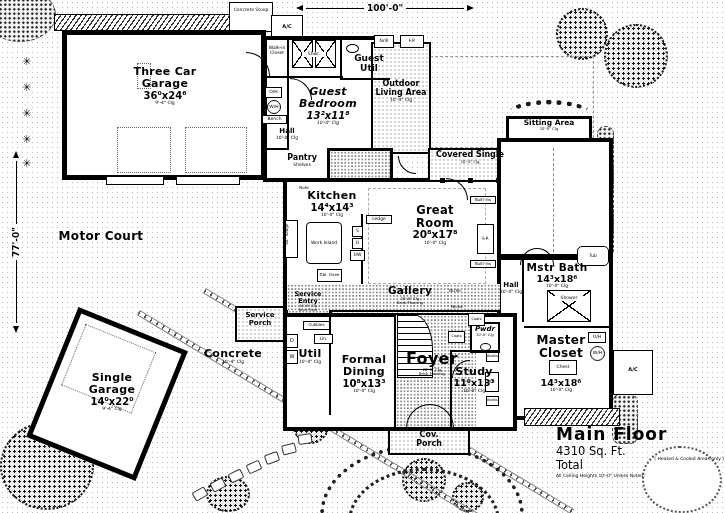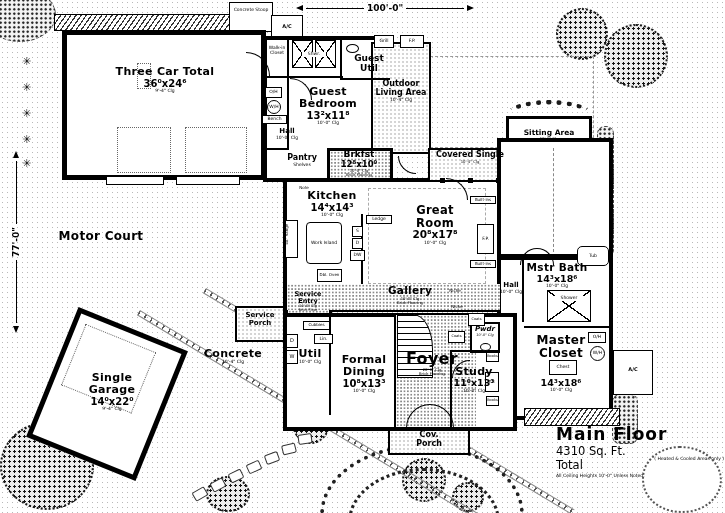--- a/index.html
+++ b/index.html
@@ -109,21 +109,21 @@
   </div>
 
   <div class="w b5" style="left:62px;top:30px;width:204px;height:150px;z-index:3;">
     <div class="dotrect" style="left:50px;top:92px;width:54px;height:46px;"></div>
     <div class="dotrect" style="left:118px;top:92px;width:62px;height:46px;"></div>
     <div class="dotrect" style="left:70px;top:28px;width:14px;height:26px;"></div>
   </div>
   <div class="w b1" style="left:106px;top:176px;width:58px;height:9px;z-index:3;"></div>
   <div class="w b1" style="left:176px;top:176px;width:64px;height:9px;z-index:3;"></div>
   <div class="lbl" style="left:110px;top:66px;width:110px;z-index:6;">
-    <span class="nm">Three Car Total</span>
+    <span class="nm">Three Car Garage</span>
     <span class="dm">36⁰x24⁶</span>
     <span class="cg">9'-4" Clg</span>
   </div>
 
   <div class="w" style="left:263px;top:36px;width:128px;height:146px;z-index:3;"></div>
   <div class="part" style="left:265px;top:76px;width:78px;height:2px;z-index:4;"></div>
   <div class="part" style="left:287px;top:38px;width:2px;height:40px;z-index:4;"></div>
   <div class="part" style="left:340px;top:38px;width:2px;height:42px;z-index:4;"></div>
   <div class="part" style="left:340px;top:78px;width:50px;height:2px;z-index:4;"></div>
   <div class="part" style="left:287px;top:78px;width:2px;height:72px;z-index:4;"></div>
@@ -134,21 +134,21 @@
   </div>
   <div class="xbox" style="left:292px;top:40px;width:21px;height:28px;"></div>
   <div class="xbox" style="left:315px;top:40px;width:21px;height:28px;"></div>
   <div class="lbl" style="left:302px;top:52px;width:24px;z-index:6;background:#fff;font-weight:normal;">
     <span class="cg">Shwr.</span>
   </div>
   <div class="fx circ" style="left:346px;top:44px;width:13px;height:9px;"></div>
   <div class="lbl" style="left:348px;top:54px;width:42px;">
     <span class="nm9">Guest Util</span>
   </div>
-  <div class="lbl" style="left:296px;top:86px;width:64px;">
+  <div class="lbl" style="left:296px;top:86px;width:64px;font-style:italic;">
     <span class="nm">Guest Bedroom</span>
     <span class="dm">13²x11⁸</span>
     <span class="cg">10'-0" Clg</span>
   </div>
   <div class="fx" style="left:265px;top:87px;width:17px;height:11px;">O/H</div>
   <div class="fx circ" style="left:267px;top:100px;width:14px;height:14px;">W/H</div>
   <div class="fx" style="left:262px;top:115px;width:25px;height:9px;">Bench</div>
   <div class="lbl" style="left:272px;top:128px;width:30px;">
     <span class="nm7">Hall</span>
     <span class="cg">10'-0" Clg</span>
@@ -166,26 +166,20 @@
   <div class="w b2 stipple" style="left:371px;top:42px;width:60px;height:112px;z-index:3;"></div>
   <div class="fx" style="left:374px;top:35px;width:20px;height:13px;">Grill</div>
   <div class="fx" style="left:400px;top:35px;width:24px;height:13px;">F.P.</div>
   <div class="lbl" style="left:374px;top:80px;width:54px;">
     <span class="nm8">Outdoor Living Area</span>
     <span class="cg">10'-4" Clg</span>
   </div>
   <div class="dash" style="left:430px;top:56px;width:164px;height:92px;z-index:2;"></div>
 
   <div class="w b3 brick" style="left:327px;top:148px;width:66px;height:33px;z-index:3;"></div>
-  <div class="lbl" style="left:328px;top:150px;width:62px;z-index:6;">
-    <span class="nm9">Brkfst</span>
-    <span class="dm" style="font-size:8.5px;">12⁸x10⁰</span>
-    <span class="cg" style="font-size:3.8px;">10'-0" Clg</span>
-    <span class="cg" style="font-size:3.8px;">Brick Flooring</span>
-  </div>
   <div class="arc arcBL" style="left:398px;top:156px;width:18px;height:18px;"></div>
 
   <div class="w" style="left:283px;top:178px;width:219px;height:134px;z-index:3;"></div>
   <div class="dash" style="left:368px;top:188px;width:118px;height:96px;border-color:#aaa;z-index:4;"></div>
   <div class="lbl" style="left:300px;top:190px;width:64px;">
     <span class="nm">Kitchen</span>
     <span class="dm">14⁴x14³</span>
     <span class="cg">10'-0" Clg</span>
   </div>
   <div class="fx" style="left:306px;top:222px;width:36px;height:42px;border-radius:4px;">Work Island</div>
@@ -223,21 +217,21 @@
     <span class="nm8">Covered Single</span>
     <span class="cg" style="font-size:3.8px;">10'-4" Clg</span>
   </div>
   <div class="col" style="left:440px;top:178px;"></div>
   <div class="col" style="left:468px;top:178px;"></div>
   <div class="col" style="left:496px;top:178px;"></div>
 
   <div class="flowerarc" style="left:502px;top:100px;width:94px;height:36px;"></div>
   <div class="w b3" style="left:506px;top:116px;width:86px;height:30px;z-index:3;"></div>
   <div class="lbl" style="left:512px;top:119px;width:74px;">
-    <span class="nm7" style="font-size:7.5px;margin-top:10px;">Sitting Area</span>
+    <span class="nm7" style="font-size:7.5px;">Sitting Area</span>
     <span class="cg" style="font-size:3.8px;">10'-0" Clg</span>
   </div>
   <div class="w" style="left:497px;top:138px;width:116px;height:120px;z-index:3;"></div>
   <div class="abs" style="left:553px;top:148px;width:1px;height:104px;border-left:1px dashed #888;z-index:4;"></div>
   <div class="arc arcTL" style="left:520px;top:248px;width:17px;height:17px;"></div>
   <div class="arc arcTR" style="left:537px;top:248px;width:17px;height:17px;"></div>
 
   <div class="w" style="left:497px;top:256px;width:116px;height:164px;z-index:3;"></div>
   <div class="part" style="left:522px;top:258px;width:2px;height:64px;z-index:4;"></div>
   <div class="lbl" style="left:498px;top:282px;width:26px;">

